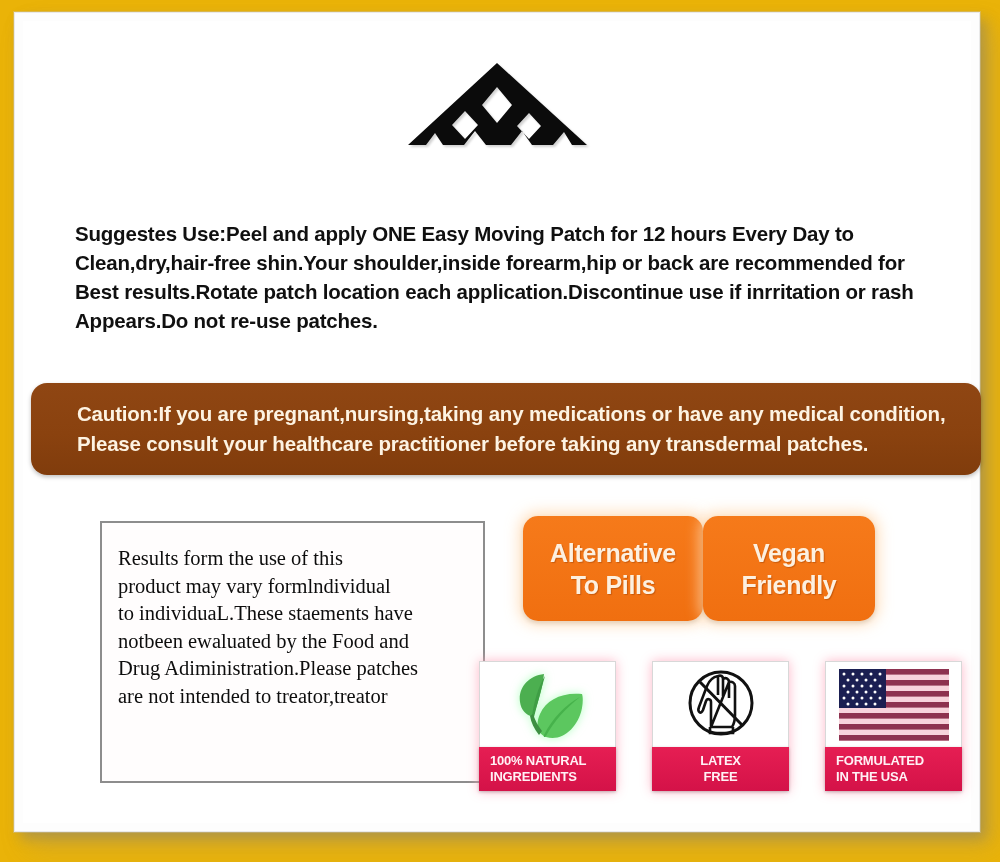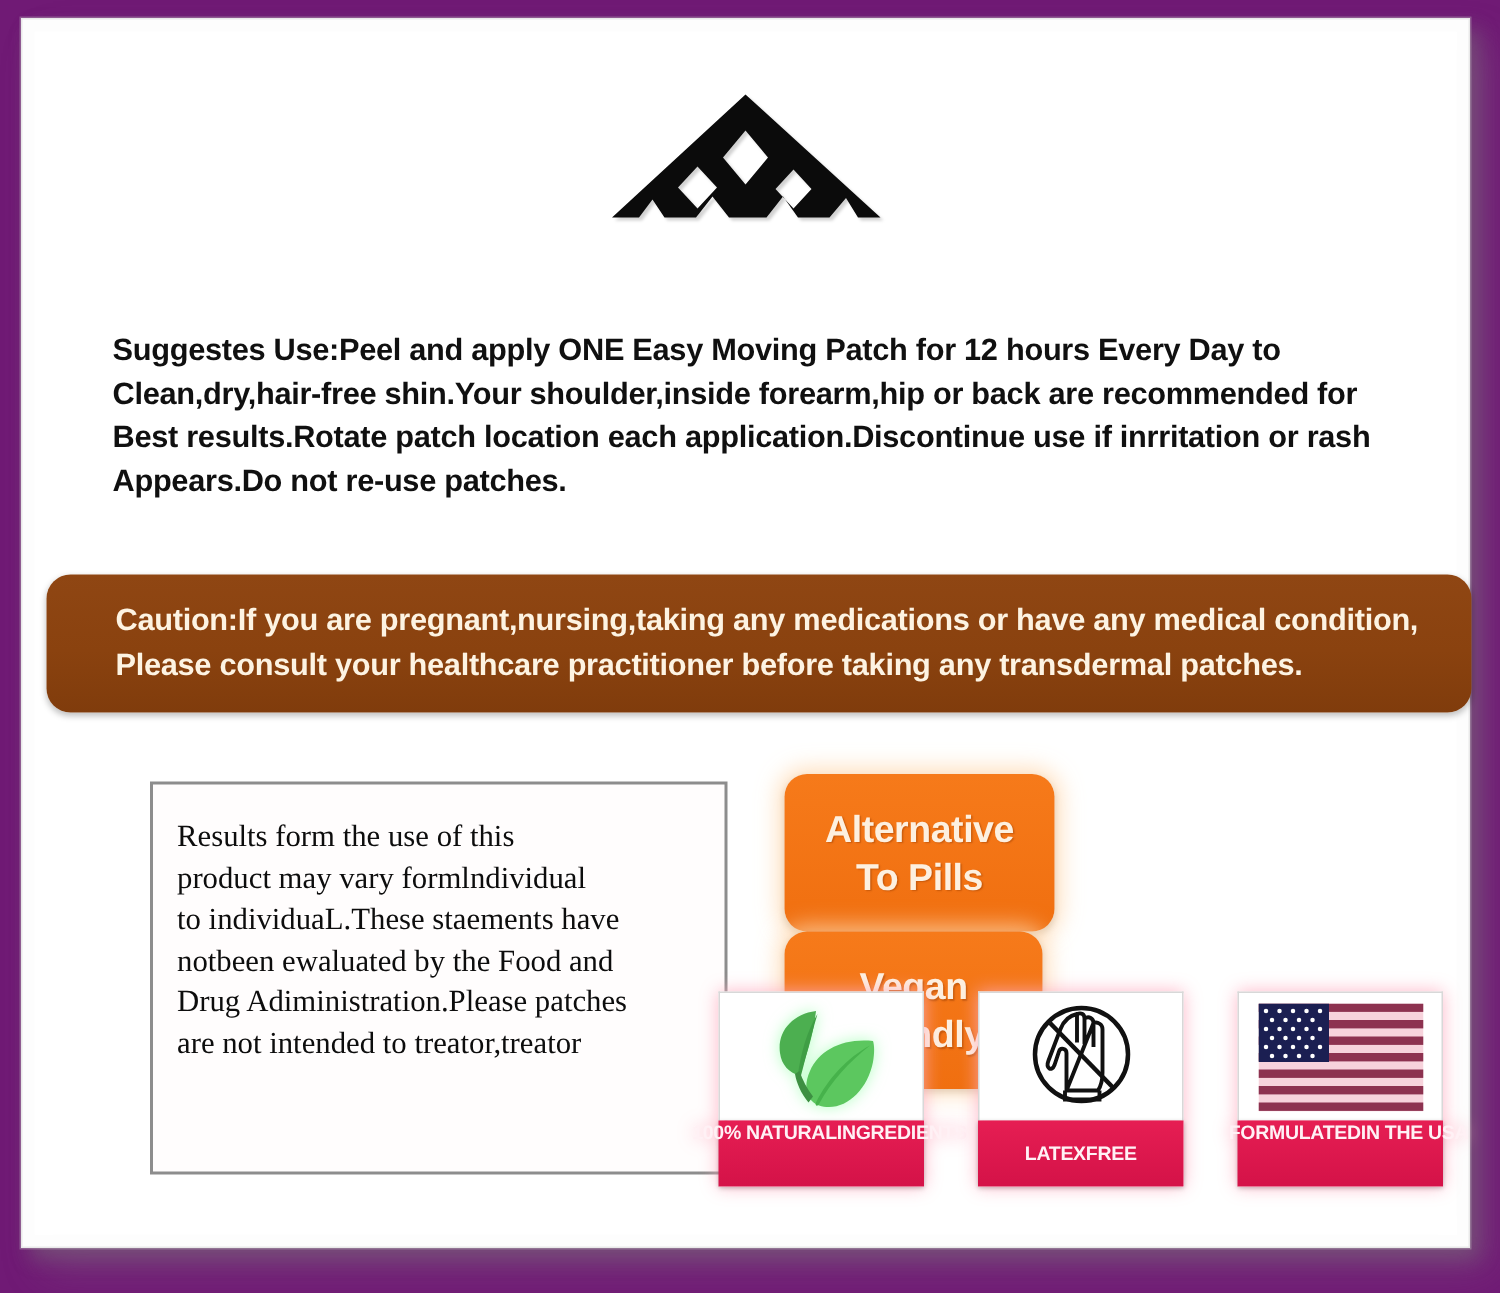--- a/index.html
+++ b/index.html
@@ -9,21 +9,21 @@
     height: 862px;
     overflow: hidden;
     background: #ffffff;
     font-family: "Liberation Sans", sans-serif;
   }
 
   #root {
     position: relative;
     width: 1000px;
     height: 862px;
-    background: #701a75;
+    background: #eab308;
   }
 
   
   .label-card {
     position: absolute;
     left: 14px;
     top: 12px;
     width: 966px;
     height: 820px;
     background: #fdfdfd;
@@ -119,21 +119,20 @@
     color: #0d0d0d;
   }
   .disclaimer-text .ln { display: block; white-space: nowrap; }
 
   
   .orange-row {
     position: absolute;
     left: 500px;
     top: 495px;
     display: flex;
-    flex-direction: column;
   }
   .orange-badge {
     width: 172px;
     height: 105px;
     border-radius: 15px;
     background: #f47216;
     background: linear-gradient(180deg,#f67a1a 0%, #f06f10 100%);
     display: flex;
     flex-direction: column;
     align-items: center;
@@ -178,21 +177,21 @@
     display: flex;
     align-items: center;
     justify-content: center;
     overflow: hidden;
   }
   .trust-caption {
     height: 44px;
     background: #e01a4f;
     background: linear-gradient(180deg,#e61e53 0%, #d41248 100%);
     display: flex;
-    flex-direction: row;
+    flex-direction: column;
     align-items: center;
     justify-content: center;
     box-shadow: 0 1px 3px rgba(0,0,0,0.25);
   }
   .trust-caption.left-align { align-items: flex-start; padding-left: 11px; }
   .trust-caption .cl {
     font-family: "Liberation Sans", sans-serif;
     font-weight: bold;
     font-size: 13px;
     line-height: 16px;

